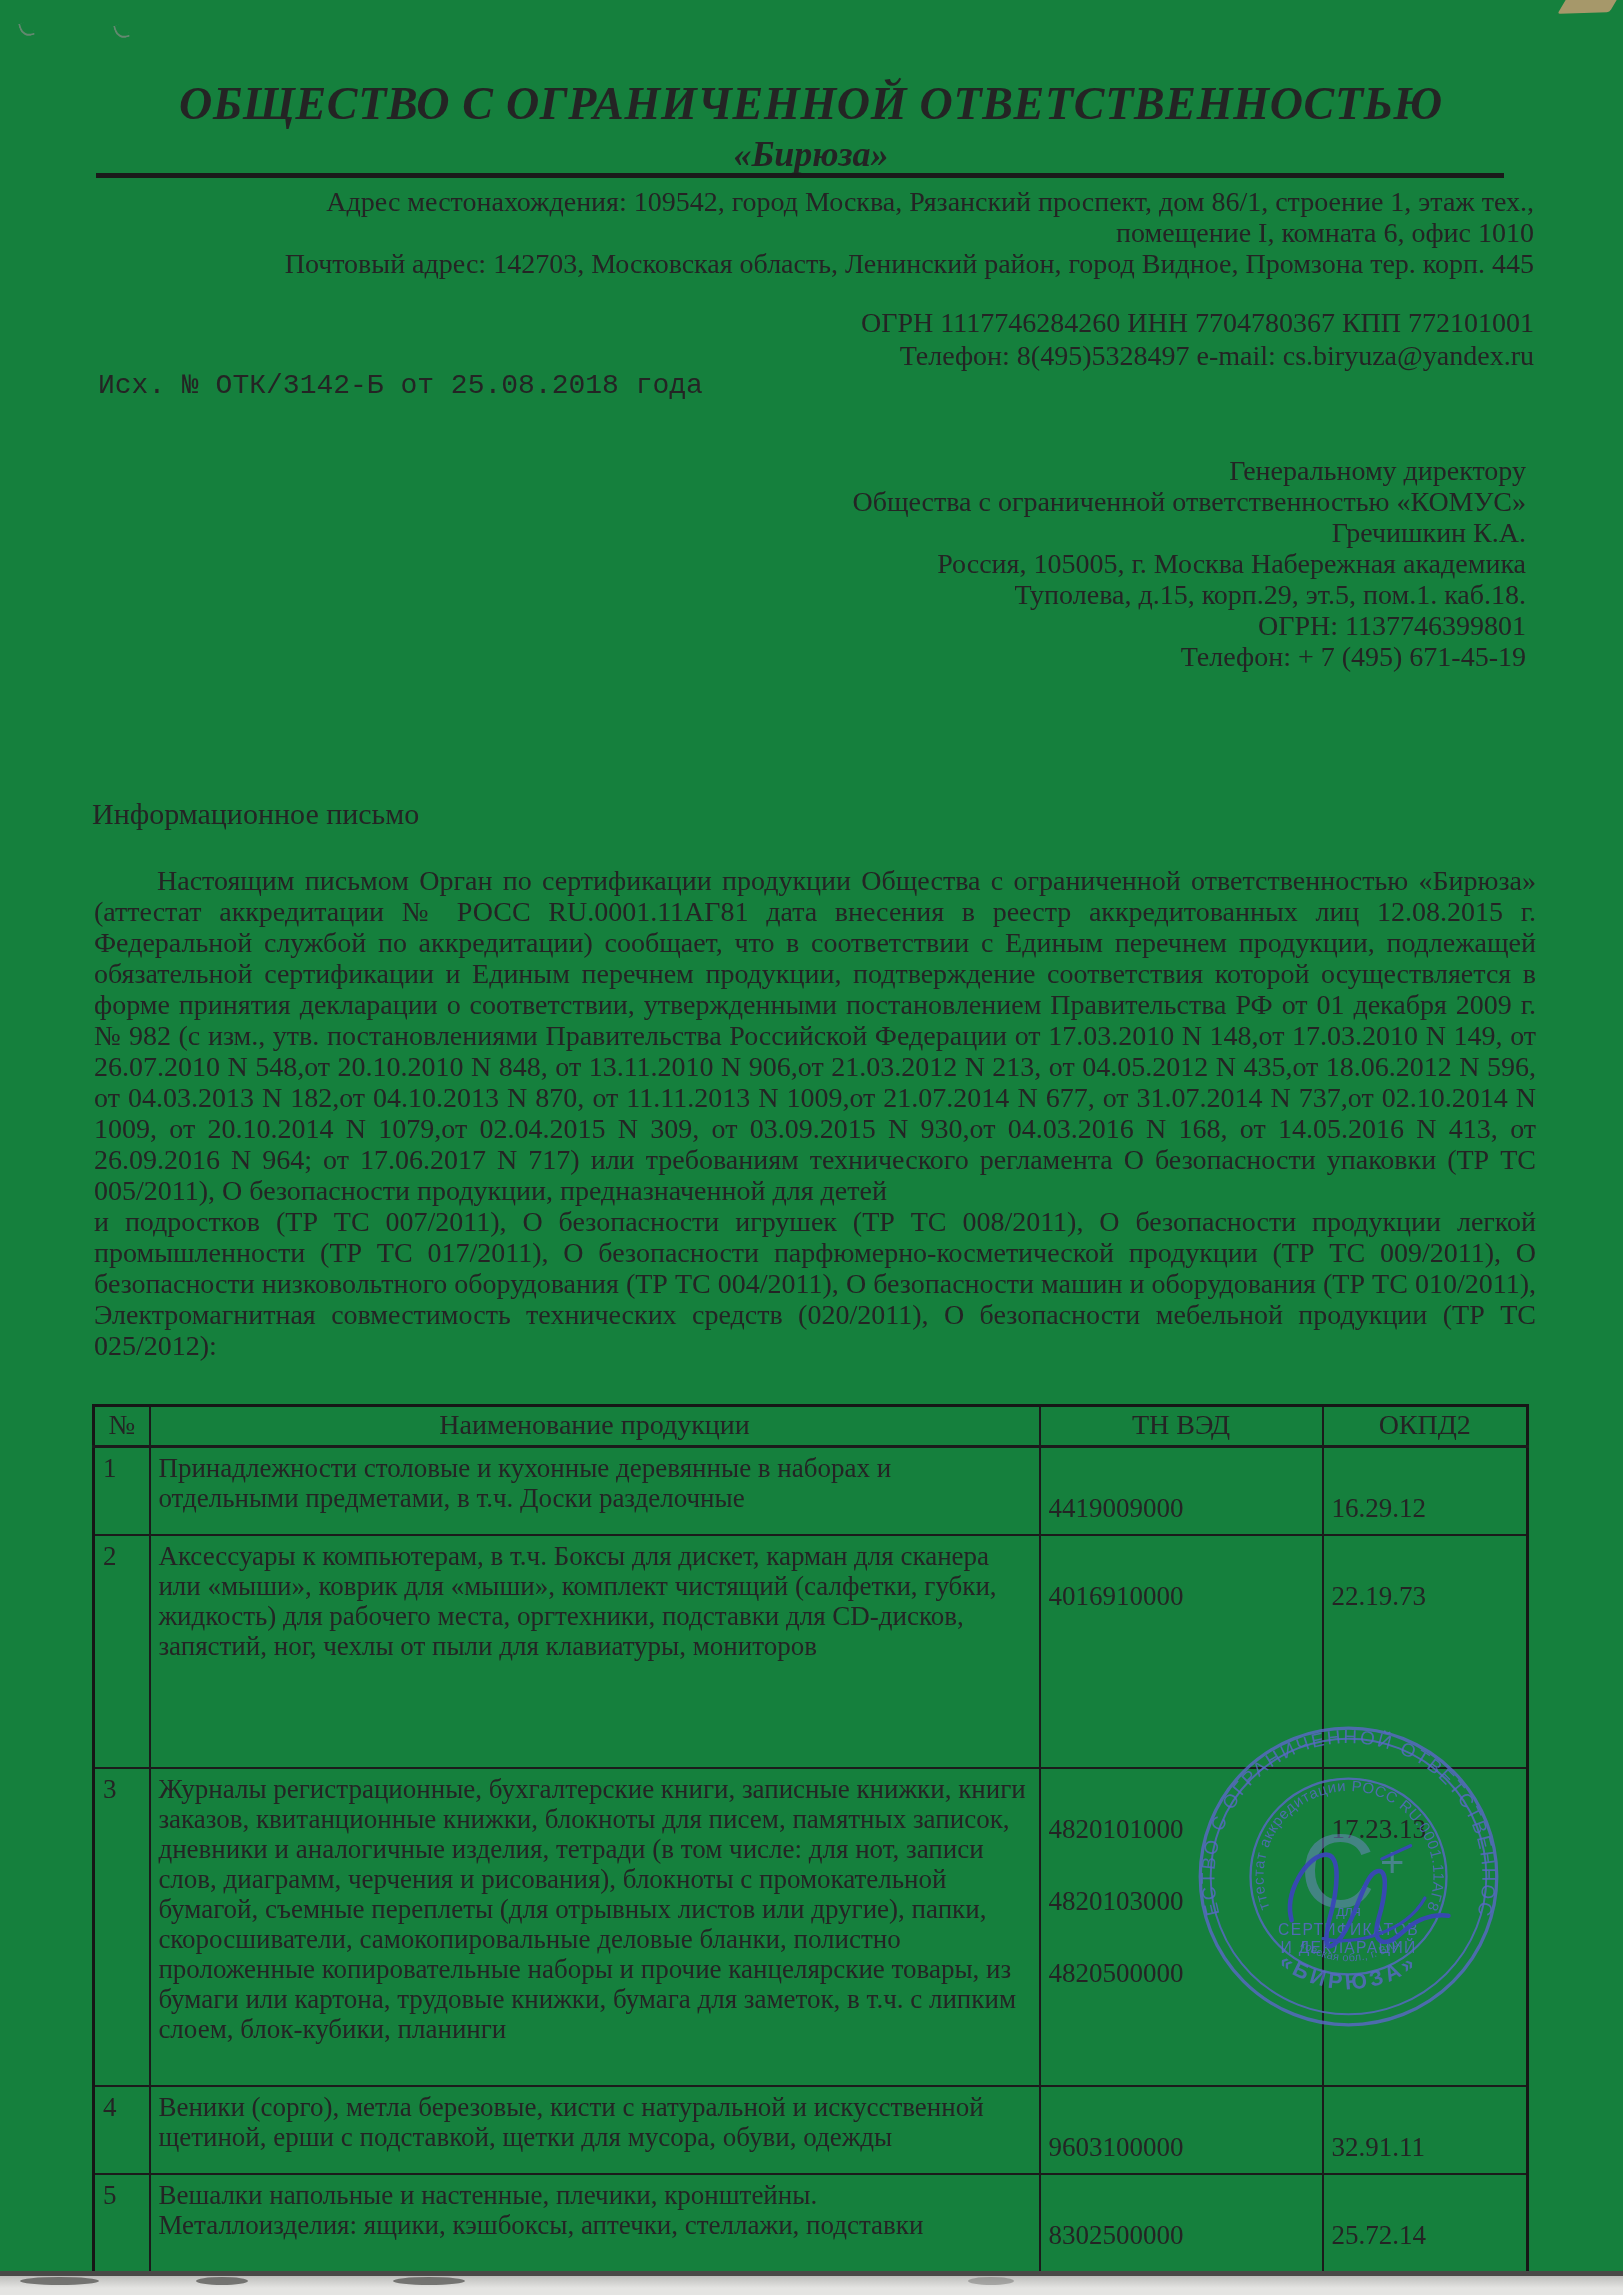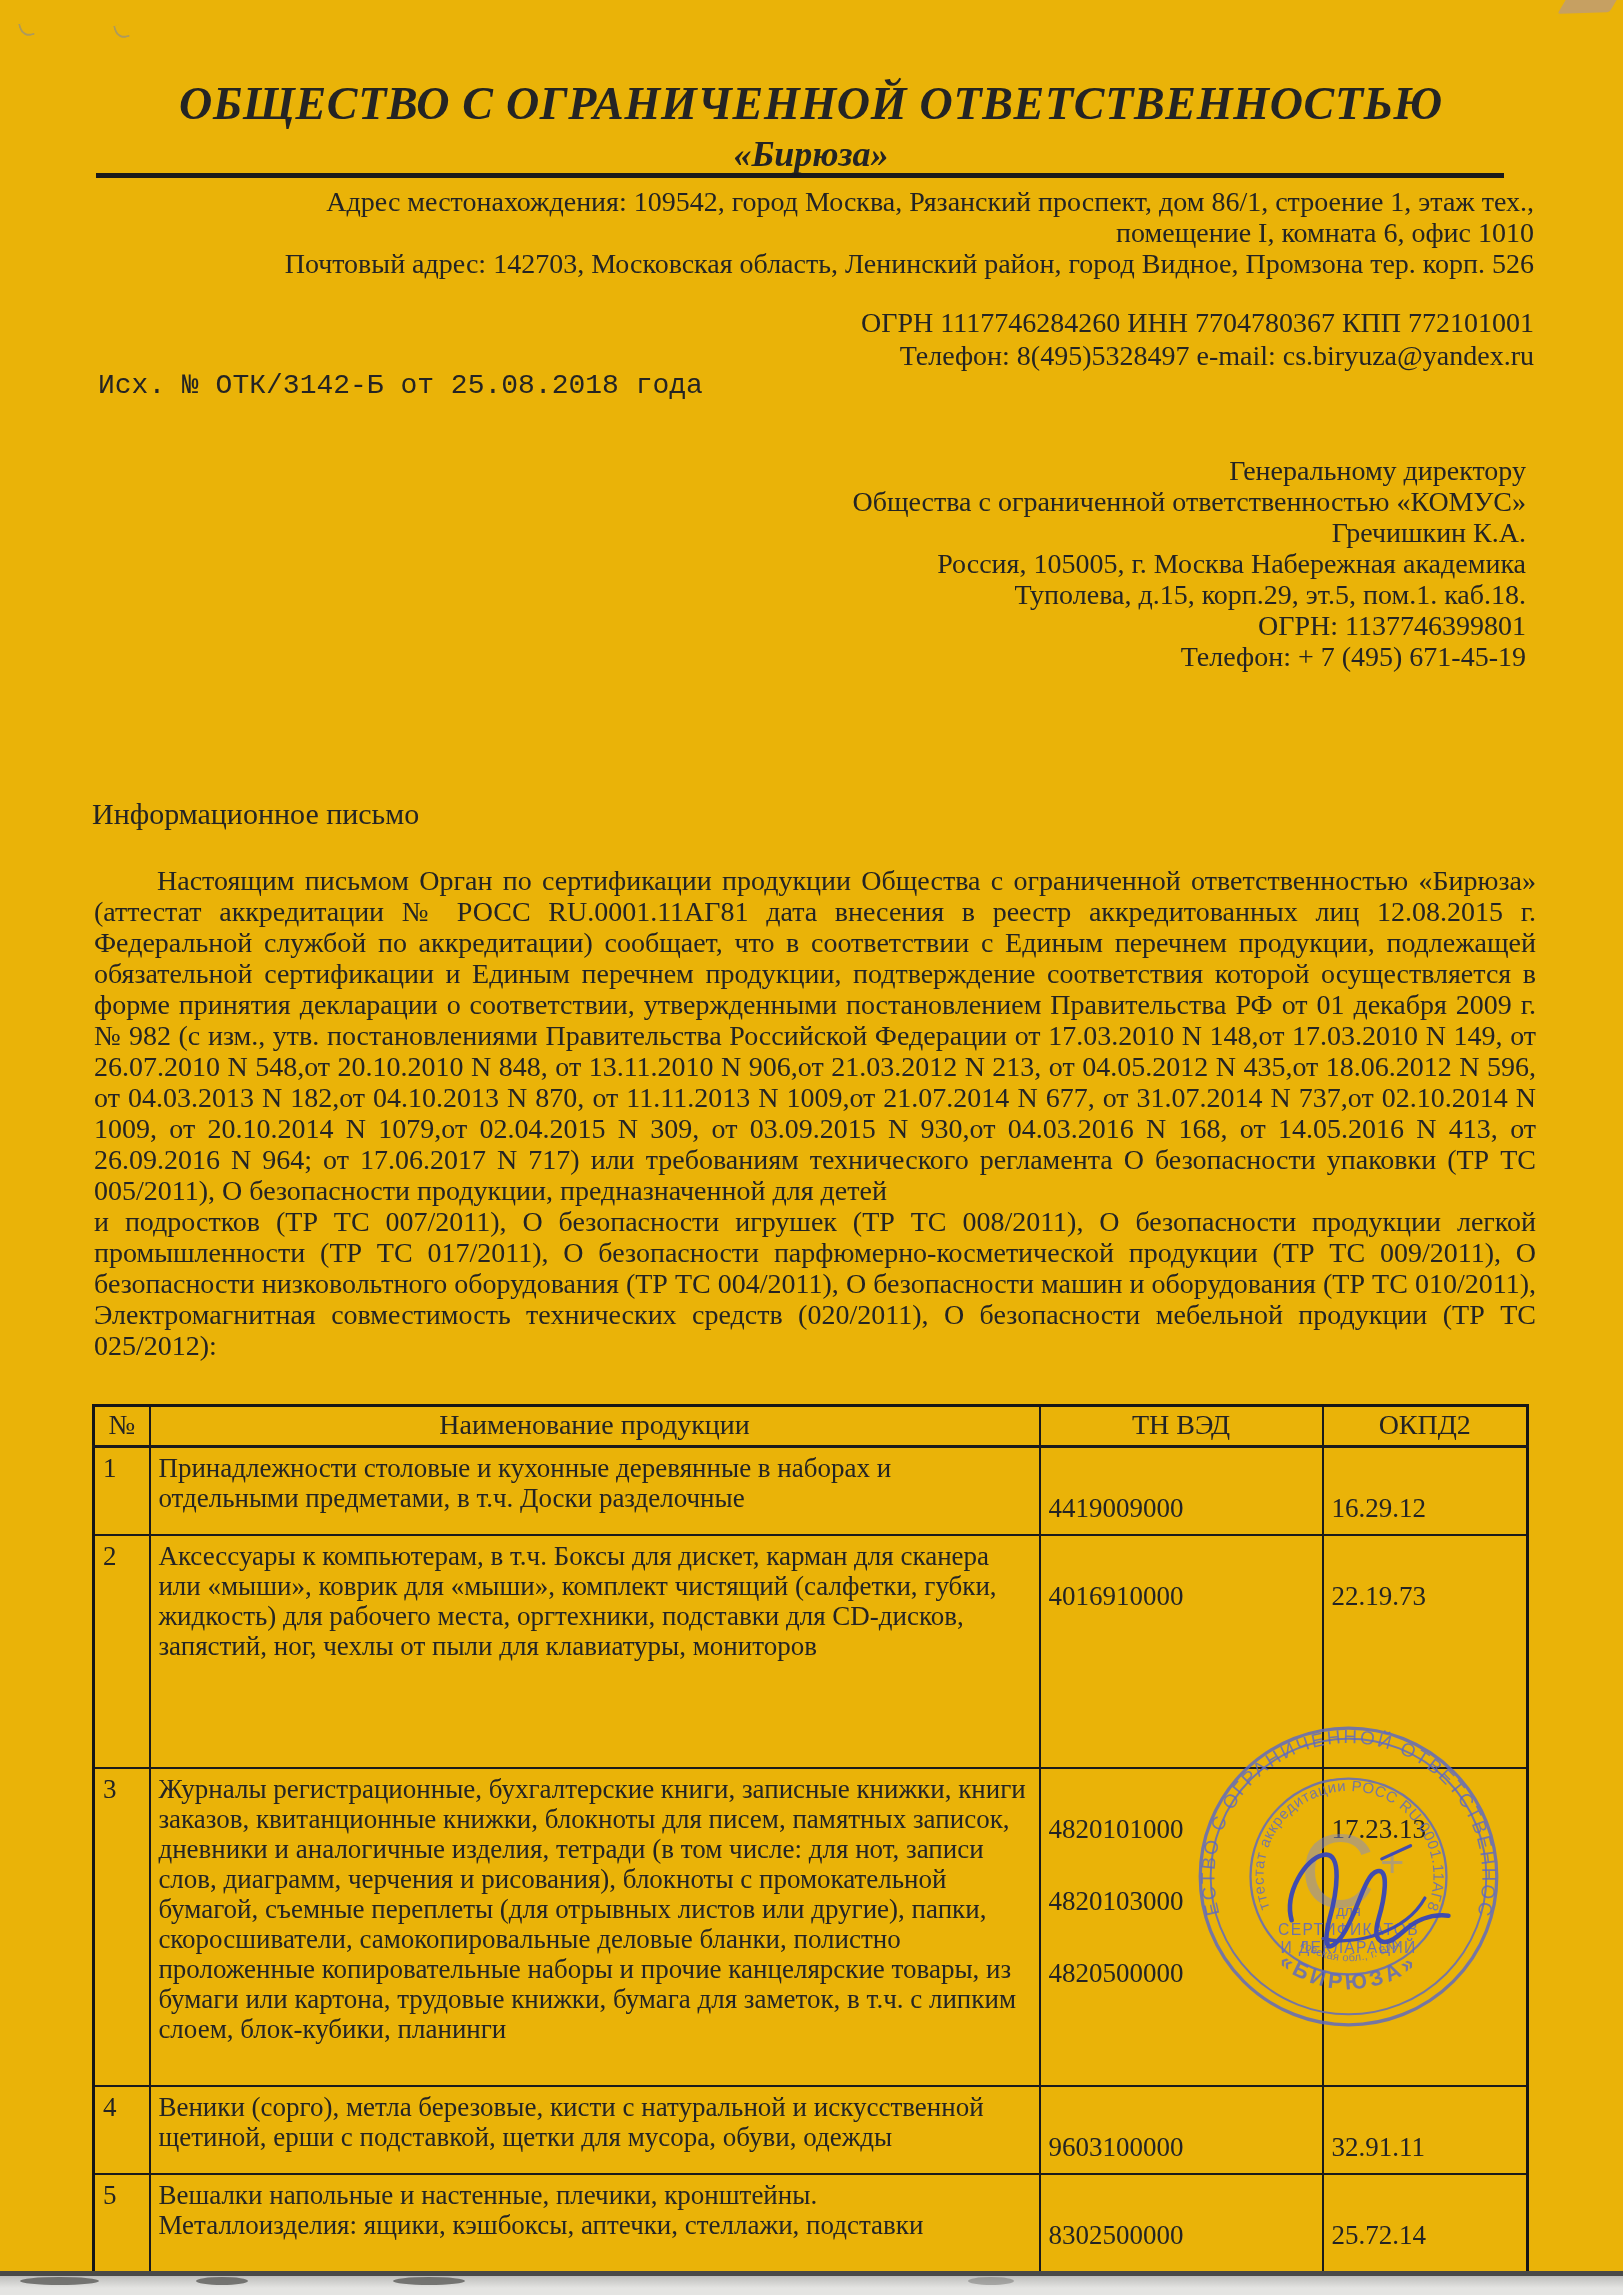--- a/index.html
+++ b/index.html
@@ -1,19 +1,19 @@
 <!DOCTYPE html>
 <html style="font-size:10.5px"><head>
 <meta charset="utf-8">
 <style>
   html,body{margin:0;padding:0;background:#e9e9e7;}
   .page{
     position:relative;
     width:1623px;height:2295px;
-    background:#eab308;
+    background:#15803d;
     overflow:hidden;
     font-family:"Liberation Serif","DejaVu Serif",serif;
     color:#242424;
   }
   .abs{position:absolute;}
   
   .org1{left:72px;top:77px;width:1478px;text-align:center;
         font-size:46px;font-weight:bold;font-style:italic;letter-spacing:0.7px;white-space:nowrap;}
   .org2{left:72px;top:133px;width:1478px;text-align:center;
         font-size:36px;font-weight:bold;font-style:italic;}
@@ -73,21 +73,21 @@
   <div class="abs speck speck2"></div>
   <div class="abs corner-mark"></div>
 
   <div class="abs org1">ОБЩЕСТВО С ОГРАНИЧЕННОЙ ОТВЕТСТВЕННОСТЬЮ</div>
   <div class="abs org2">«Бирюза»</div>
   <div class="abs rule"></div>
 
   <div class="abs addr">
     <div>Адрес местонахождения: 109542, город Москва, Рязанский проспект, дом 86/1, строение 1, этаж тех.,</div>
     <div>помещение I, комната 6, офис 1010</div>
-    <div>Почтовый адрес: 142703, Московская область, Ленинский район, город Видное, Промзона тер. корп. 526</div>
+    <div>Почтовый адрес: 142703, Московская область, Ленинский район, город Видное, Промзона тер. корп. 445</div>
   </div>
 
   <div class="abs reg">
     <div>ОГРН 1117746284260 ИНН 7704780367 КПП 772101001</div>
     <div>Телефон: 8(495)5328497 e-mail: cs.biryuza@yandex.ru</div>
   </div>
 
   <div class="abs outgoing">Исх. № ОТК/3142-Б от 25.08.2018 года</div>
 
   <div class="abs recipient">

